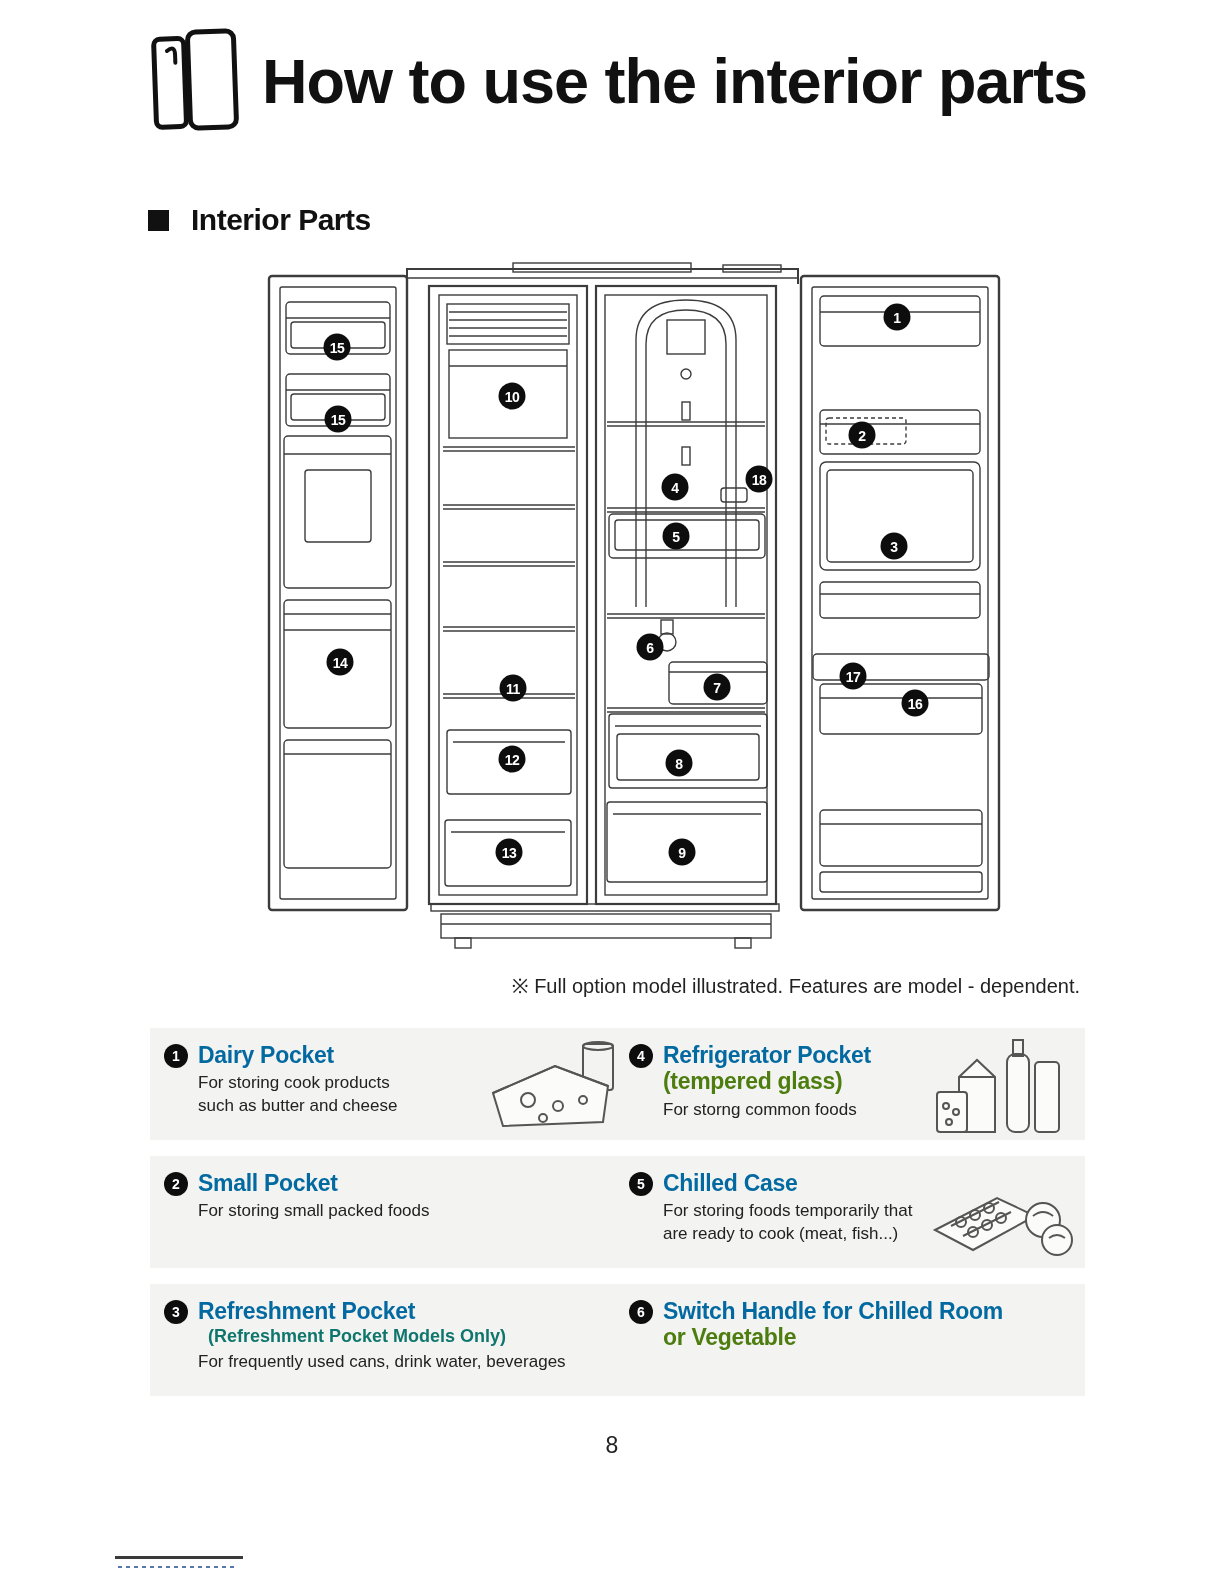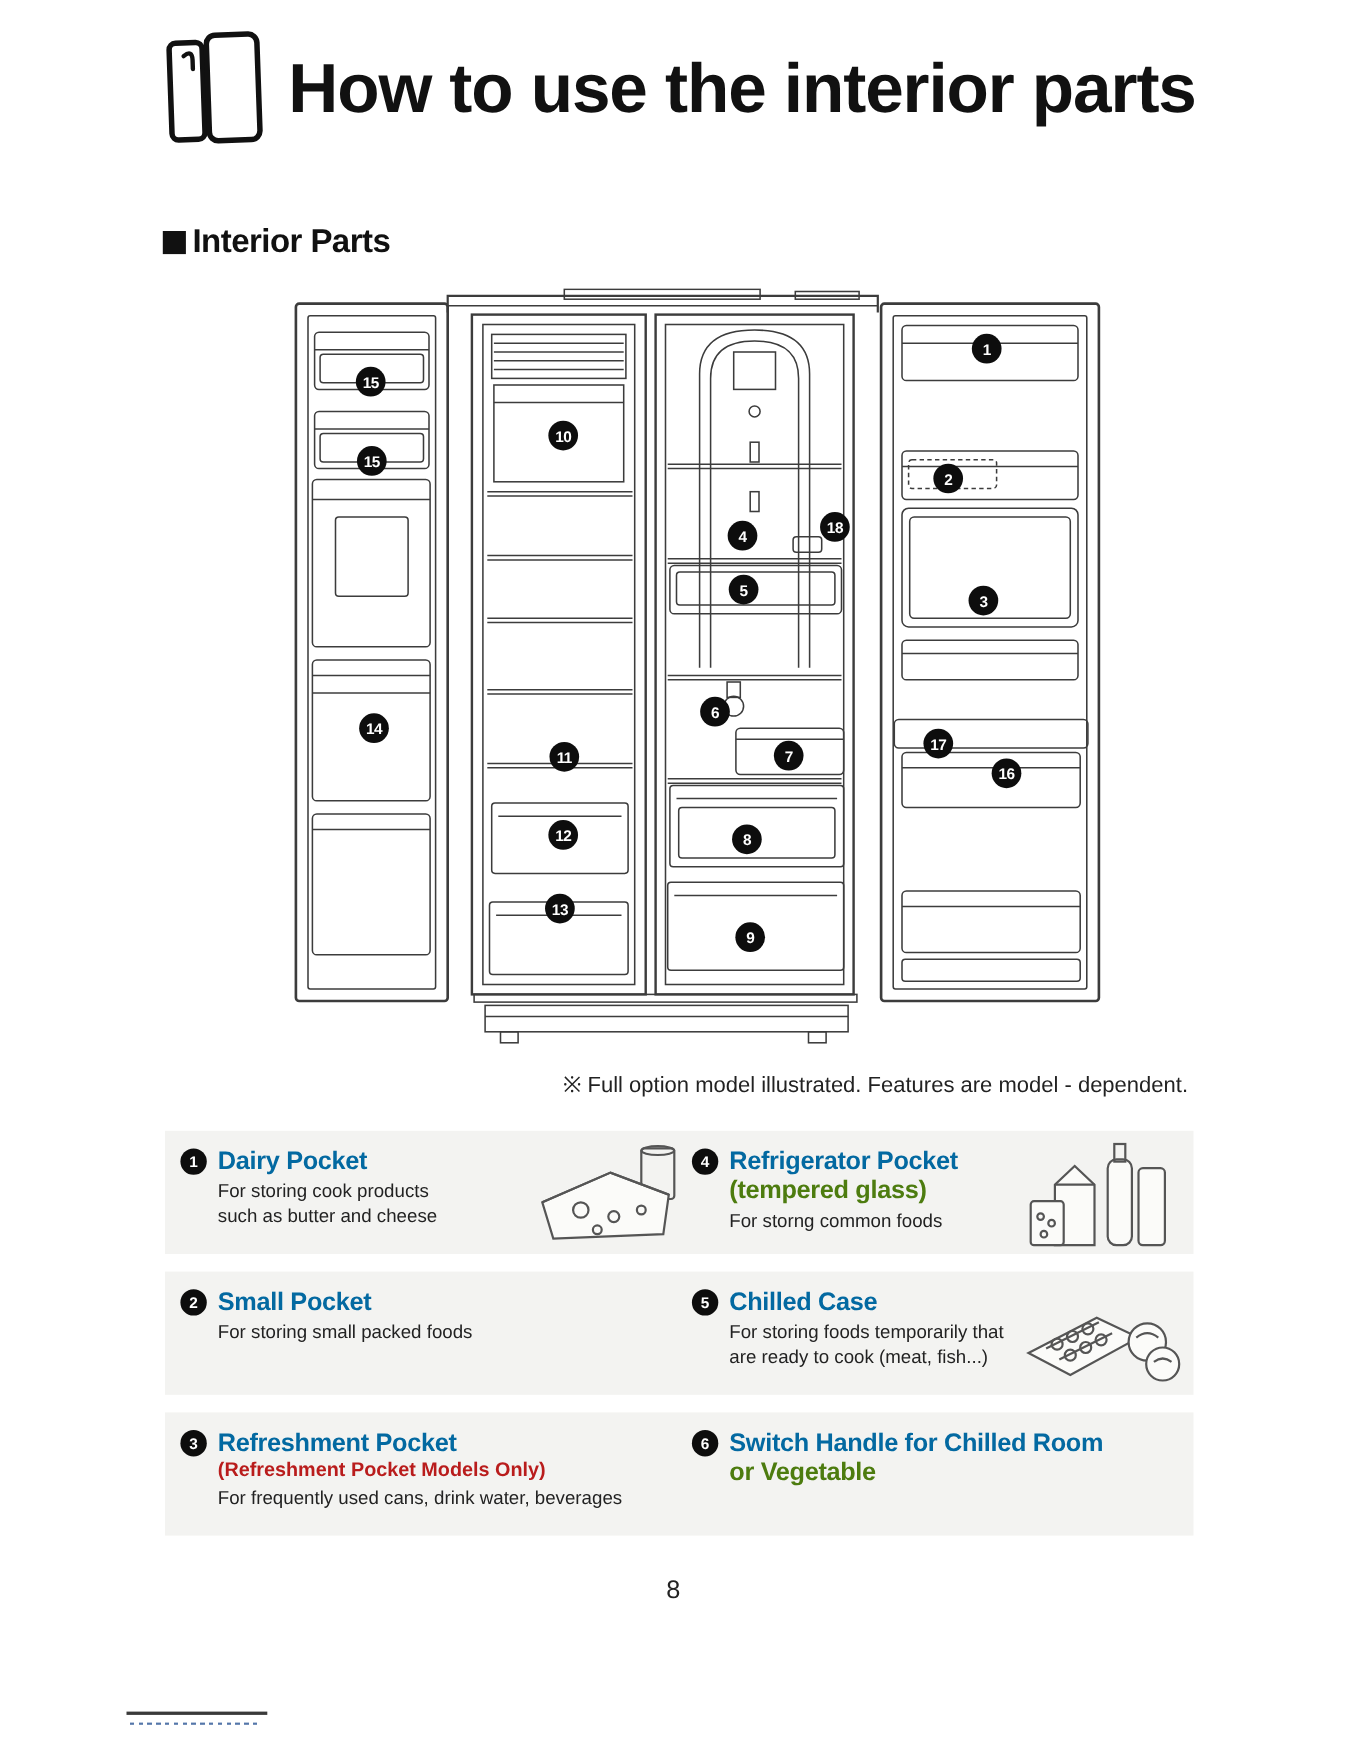--- a/index.html
+++ b/index.html
@@ -4,42 +4,42 @@
 <style>
   * { margin:0; padding:0; box-sizing:border-box; }
   html,body { width:1224px; height:1584px; background:#ffffff; font-family:"Liberation Sans", sans-serif; color:#151515; position:relative; overflow:hidden; }
 
   
   .header { position:absolute; left:148px; top:28px; display:flex; align-items:center; gap:18px; }
   .fridge-logo { width:96px; height:106px; transform:rotate(-2deg); }
   .page-title { font-size:63px; font-weight:bold; letter-spacing:-1px; color:#111; }
 
   
-  .section-heading { position:absolute; left:148px; top:203px; display:flex; align-items:center; gap:6px; }
+  .section-heading { position:absolute; left:148px; top:203px; display:flex; align-items:center; gap:22px; }
   .section-marker { width:21px; height:21px; background:#111; }
   .section-title { font-size:30px; font-weight:bold; color:#111; letter-spacing:-0.5px; }
 
   
   .diagram { position:absolute; left:255px; top:262px; width:760px; height:700px; }
   .diagram svg { position:absolute; left:0; top:0; }
   .callout { position:absolute; width:27px; height:27px; border-radius:50%; background:#0d0d0d; color:#fff;
              display:flex; align-items:center; justify-content:center; font-size:14px; font-weight:bold;
              transform:translate(-50%,-50%); letter-spacing:-0.5px; }
 
   .diagram-note { position:absolute; left:150px; top:972px; width:930px; text-align:right; font-size:20px; color:#222; }
 
   
   .legend { position:absolute; left:150px; top:1028px; width:935px; }
   .legend-band { background:#f3f3f1; display:grid; grid-template-columns:465px 1fr; padding:14px 10px 18px 14px; margin-bottom:16px; position:relative; min-height:112px; }
   .legend-item { display:flex; gap:10px; position:relative; }
   .num-badge { width:24px; height:24px; min-width:24px; border-radius:50%; background:#0d0d0d; color:#fff;
                display:flex; align-items:center; justify-content:center; font-size:14px; font-weight:bold; margin-top:2px; }
   .legend-title { font-size:23px; font-weight:bold; color:#0369a1; line-height:1.15; letter-spacing:-0.3px; }
   .legend-title2 { font-size:23px; font-weight:bold; color:#4d7c0f; line-height:1.15; letter-spacing:-0.3px; }
-  .legend-subtitle { font-size:18px; font-weight:bold; color:#b91c1c; margin-top:2px; }
+  .legend-subtitle { font-size:18px; font-weight:bold; color:#0f766e; margin-top:2px;margin-left:10px; }
   .legend-desc { font-size:17px; color:#222; margin-top:4px; line-height:1.3; }
   .legend-title2:empty, .legend-subtitle:empty, .legend-desc div:empty { display:none; }
   .illus { position:absolute; }
   .illus-cheese { right:-4px; top:-4px; }
   .illus-bottles { right:6px; top:-10px; }
   .illus-food { right:-2px; top:-2px; }
 
   
   .page-number { position:absolute; left:0; top:1432px; width:1224px; text-align:center; font-size:23px; color:#222; }
   .artifact-line { position:absolute; left:115px; top:1556px; width:128px; height:3px; background:#3a3a3a; }
@@ -193,21 +193,21 @@
       <rect x="480" y="676" width="16" height="10"></rect>
     </g>
   </svg>
 
   <div class="callout" style="left:82px;top:85px">15</div>
   <div class="callout" style="left:83px;top:157px">15</div>
   <div class="callout" style="left:85px;top:400px">14</div>
   <div class="callout" style="left:257px;top:134px">10</div>
   <div class="callout" style="left:258px;top:426px">11</div>
   <div class="callout" style="left:257px;top:497px">12</div>
-  <div class="callout" style="left:254px;top:564px">13</div>
+  <div class="callout" style="left:254px;top:590px">13</div>
   <div class="callout" style="left:420px;top:225px">4</div>
   <div class="callout" style="left:504px;top:217px">18</div>
   <div class="callout" style="left:421px;top:274px">5</div>
   <div class="callout" style="left:395px;top:385px">6</div>
   <div class="callout" style="left:462px;top:425px">7</div>
   <div class="callout" style="left:424px;top:501px">8</div>
   <div class="callout" style="left:427px;top:590px">9</div>
   <div class="callout" style="left:642px;top:55px">1</div>
   <div class="callout" style="left:607px;top:173px">2</div>
   <div class="callout" style="left:639px;top:284px">3</div>

